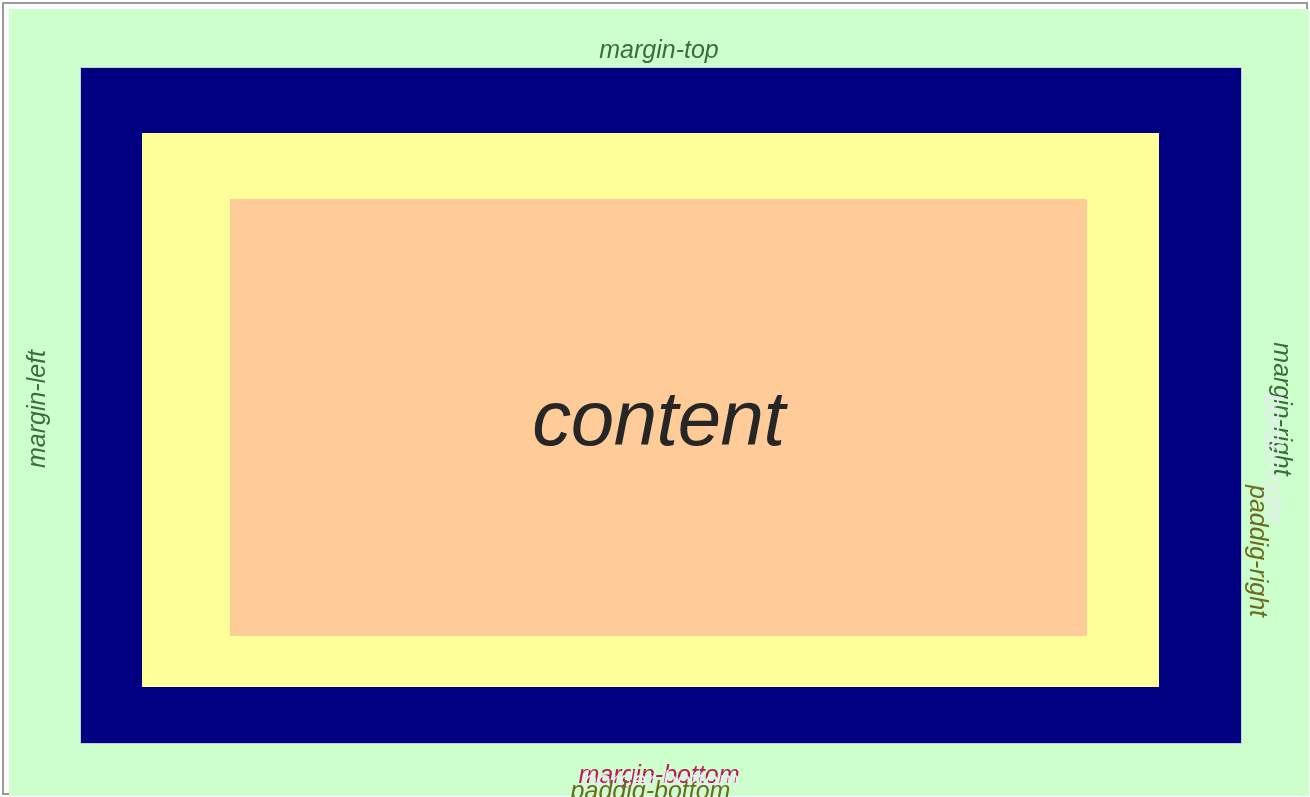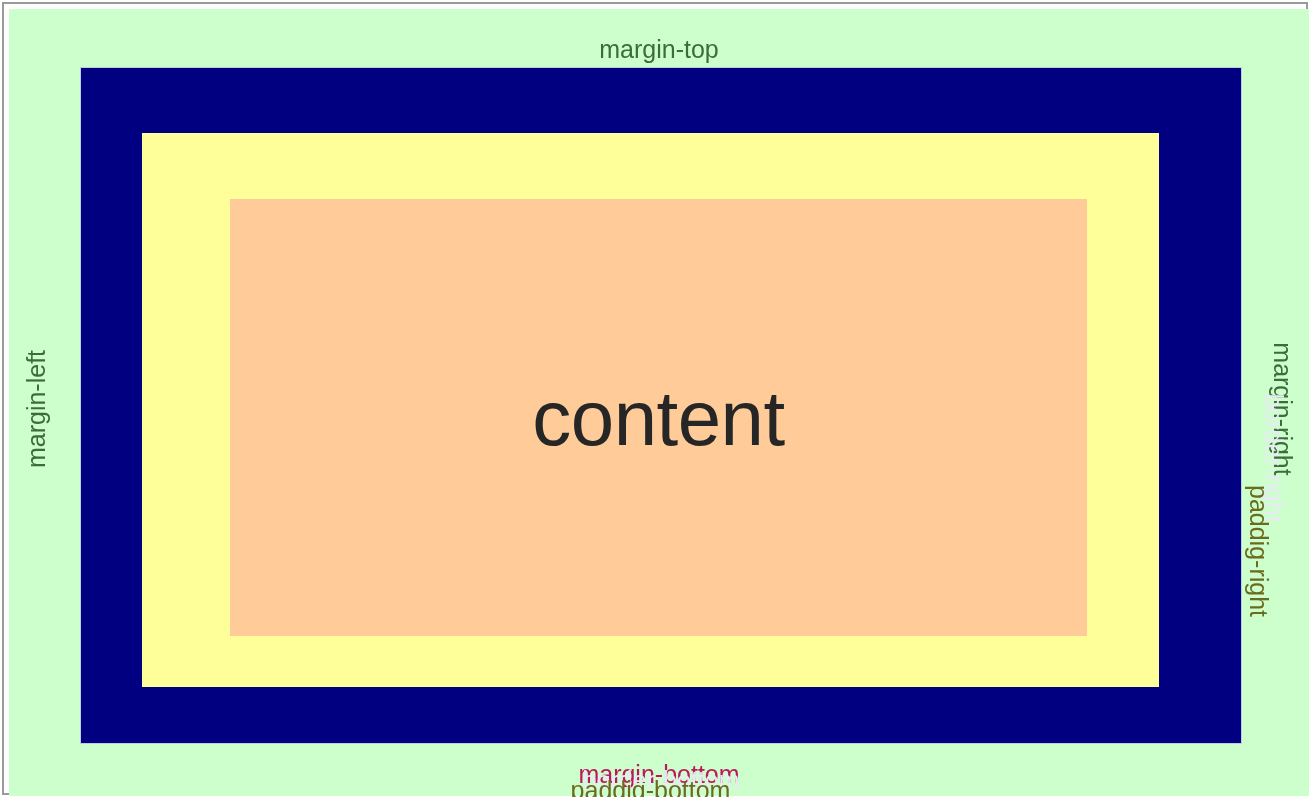--- a/index.html
+++ b/index.html
@@ -25,20 +25,21 @@
   
   .figure-frame {
     position: absolute;
     left: 2px;
     top: 2px;
     width: 1306px;
     height: 793px;
     box-sizing: border-box;
     border: 2px solid #9a9a9a;
     background: #ffffff;
+    font-style: italic;
   }
 
   
   .margin-layer {
     position: absolute;
     left: 5px;
     top: 5px;
     width: 1300px;
     height: 787px;
     box-sizing: border-box;

